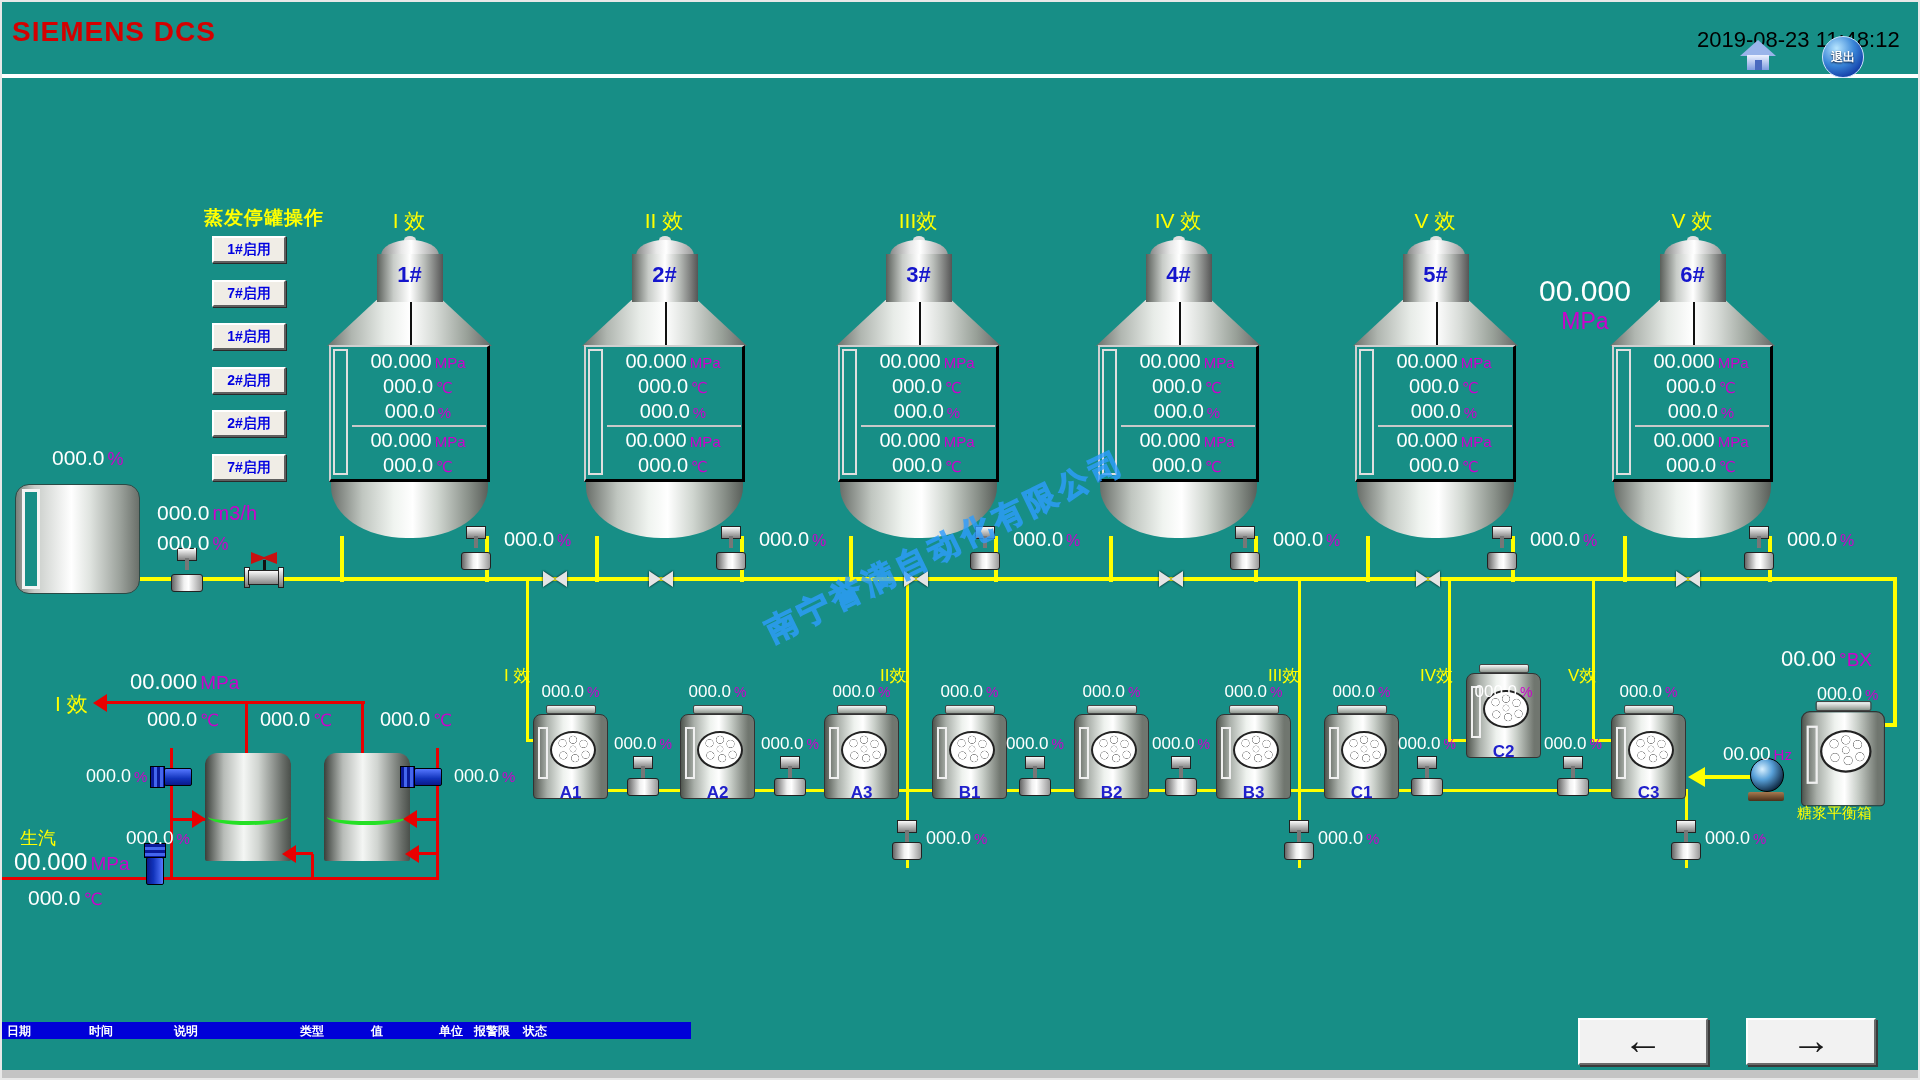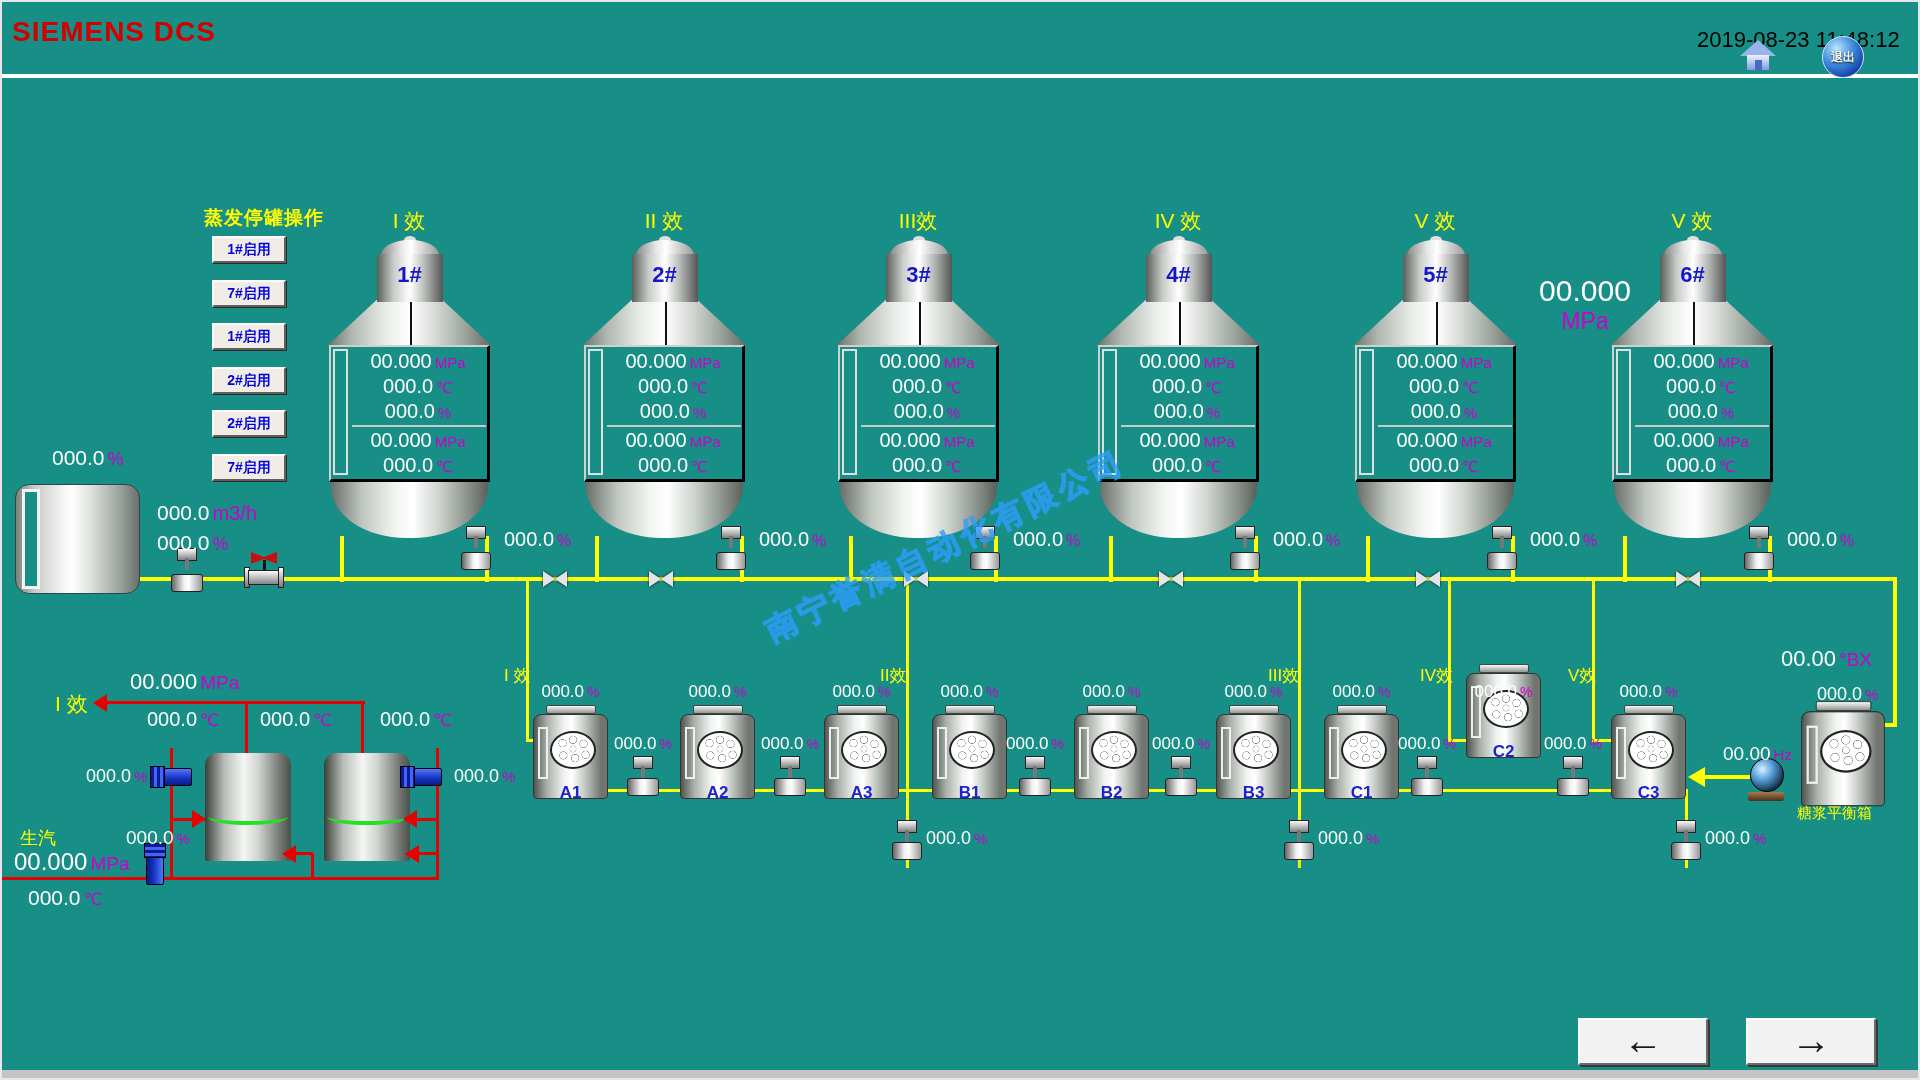--- a/index.html
+++ b/index.html
@@ -230,20 +230,30 @@
     </div>
   <div class="lbl" style="left:1723px;top:743px">
       <span class="v" style="font-size:19px">00.00</span>
       <span class="u" style="font-size:15px">Hz</span>
     </div>
   <div id="pump" class="abs"></div>
   <div class="yl" style="left:1797px;top:804px;font-size:15px">糖浆平衡箱</div>
 
   <div id="wmark">南宁誉满自动化有限公司</div>
 
+  <div id="alarmbar">
+      <span style="left:5px">日期</span>
+      <span style="left:87px">时间</span>
+      <span style="left:172px">说明</span>
+      <span style="left:298px">类型</span>
+      <span style="left:369px">值</span>
+      <span style="left:437px">单位</span>
+      <span style="left:472px">报警限</span>
+      <span style="left:521px">状态</span>
+    </div>
 
   <div class="navarr" style="left:1578px;top:1018px">←</div>
   <div class="navarr" style="left:1746px;top:1018px">→</div>
   <div id="bstrip"></div>
 
   <div id="gen">
       <div class="navbtn" style="left:225px;top:10px">压　榨</div>
       <div class="dd" style="left:219px;top:48px">
         <i>▼</i>
       </div>

